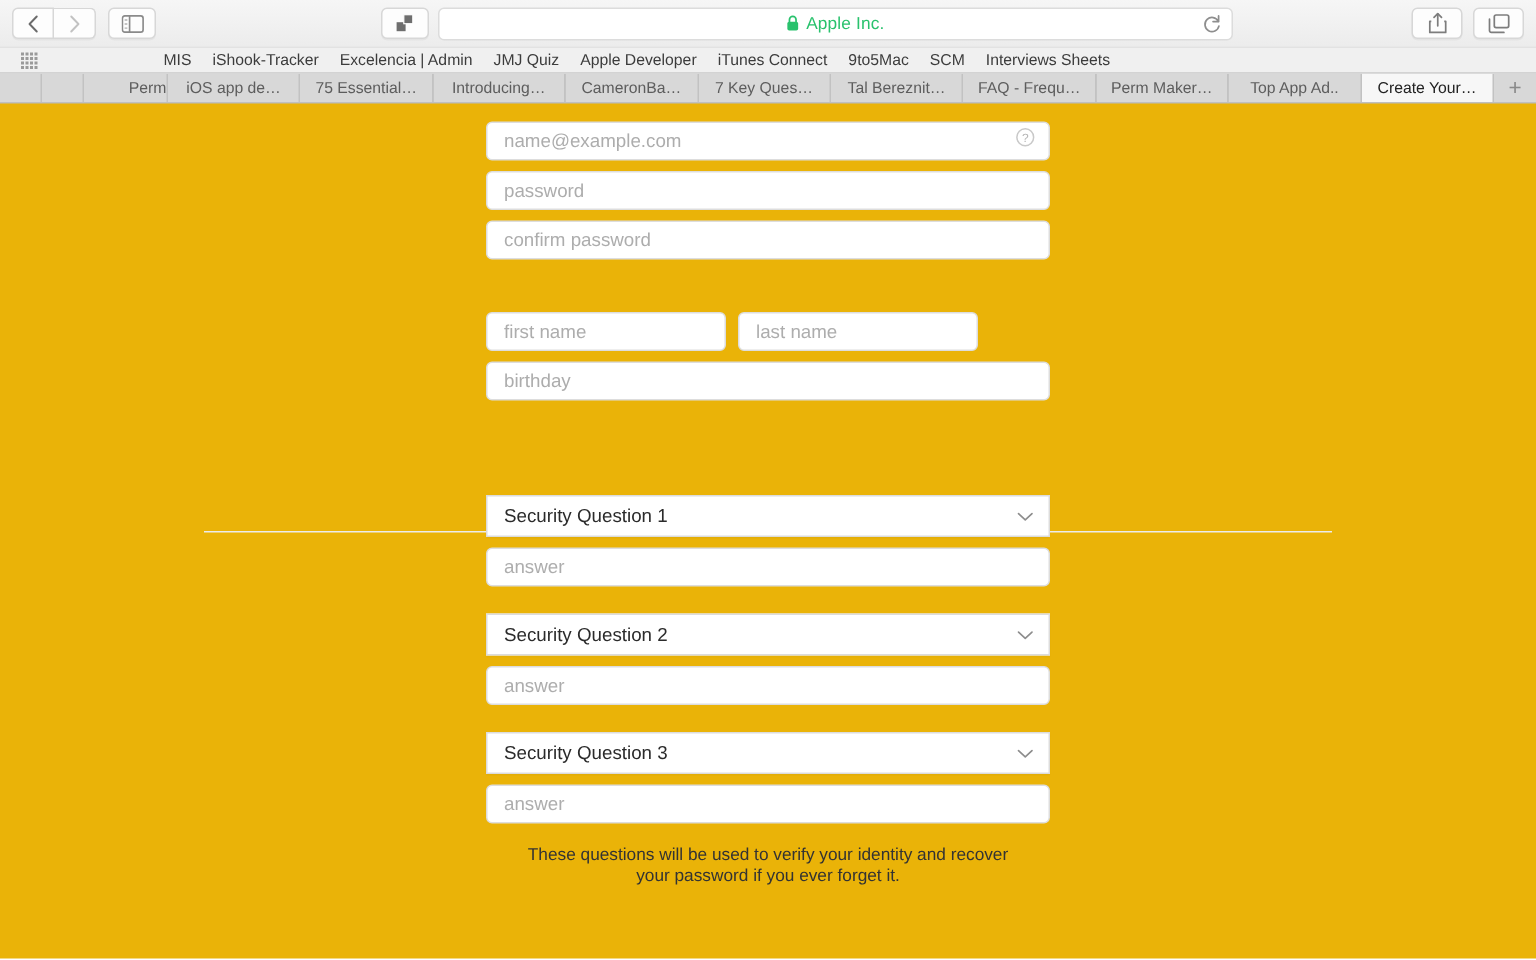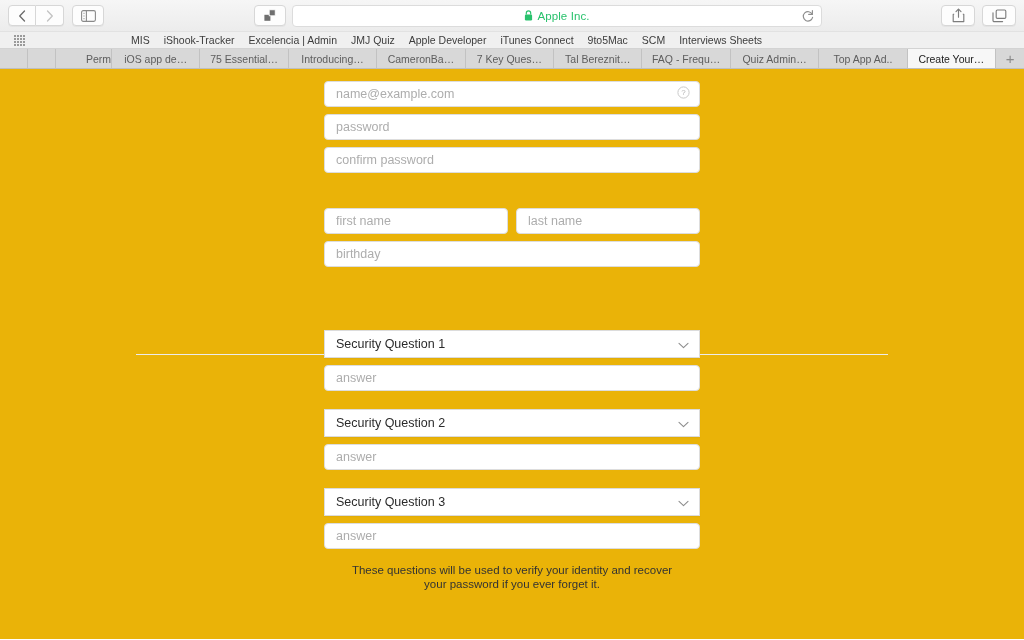--- a/index.html
+++ b/index.html
@@ -76,21 +76,21 @@
     background: #f0f0f0;
     border-top: 1px solid #e2e2e2;
     border-bottom: 1px solid #d3d3d3;
     padding-left: 14px;
     position: relative;
   }
   .grid-icon { width: 11px; height: 11px; display: grid;
     grid-template-columns: repeat(4, 2px); grid-template-rows: repeat(4, 2px);
     gap: 1px; }
   .grid-icon i { background: #9a9a9a; display: block; width: 2px; height: 2px; }
-  .bm-items { display: flex; align-items: center; gap: 14px; margin-left: 106px; }
+  .bm-items { display: flex; align-items: center; gap: 14px; margin-left: 84px; }
   .bm-item { font-size: 10.5px; color: #3c3c3c; white-space: nowrap; cursor: default; }
 
   
   .tab-bar {
     height: 20px;
     display: flex;
     align-items: stretch;
     background: #737373;
     border-bottom: 1px solid #bfbfbf;
   }
@@ -138,21 +138,21 @@
     padding: 0 11px;
     margin-bottom: 7px;
     position: relative;
   }
   .field .ph { font-size: 12.5px; color: #adadad; }
   .field .help {
     position: absolute; right: 9px; top: 50%; transform: translateY(-50%);
   }
 
   .row { display: flex; gap: 8px; width: 376px; margin-bottom: 7px; }
-  .row .field { width: 184px; margin-bottom: 0; }
+  .row .field { width: 160px; margin-bottom: 0; }
 
   .spacer-lg { height: 28px; }
 
   .divider {
     position: absolute;
     left: 136px;
     width: 752px;
     height: 1px;
     background: #ececec;
   }
@@ -292,21 +292,21 @@
     <div class="tab narrow"></div>
     <div class="tab narrow"></div>
     <div class="tab clipped">Perm</div>
     <div class="tab">iOS app de…</div>
     <div class="tab">75 Essential…</div>
     <div class="tab">Introducing…</div>
     <div class="tab">CameronBa…</div>
     <div class="tab">7 Key Ques…</div>
     <div class="tab">Tal Bereznit…</div>
     <div class="tab">FAQ - Frequ…</div>
-    <div class="tab">Quiz Admin…</div>
+    <div class="tab">Perm Maker…</div>
     <div class="tab">Top App Ad..</div>
     <div class="tab active">Create Your…</div>
     <div class="tab-add">+</div>
   </div>
 </div>
 
 <div class="page">
 
   <div class="divider" id="divider1"></div>
 

